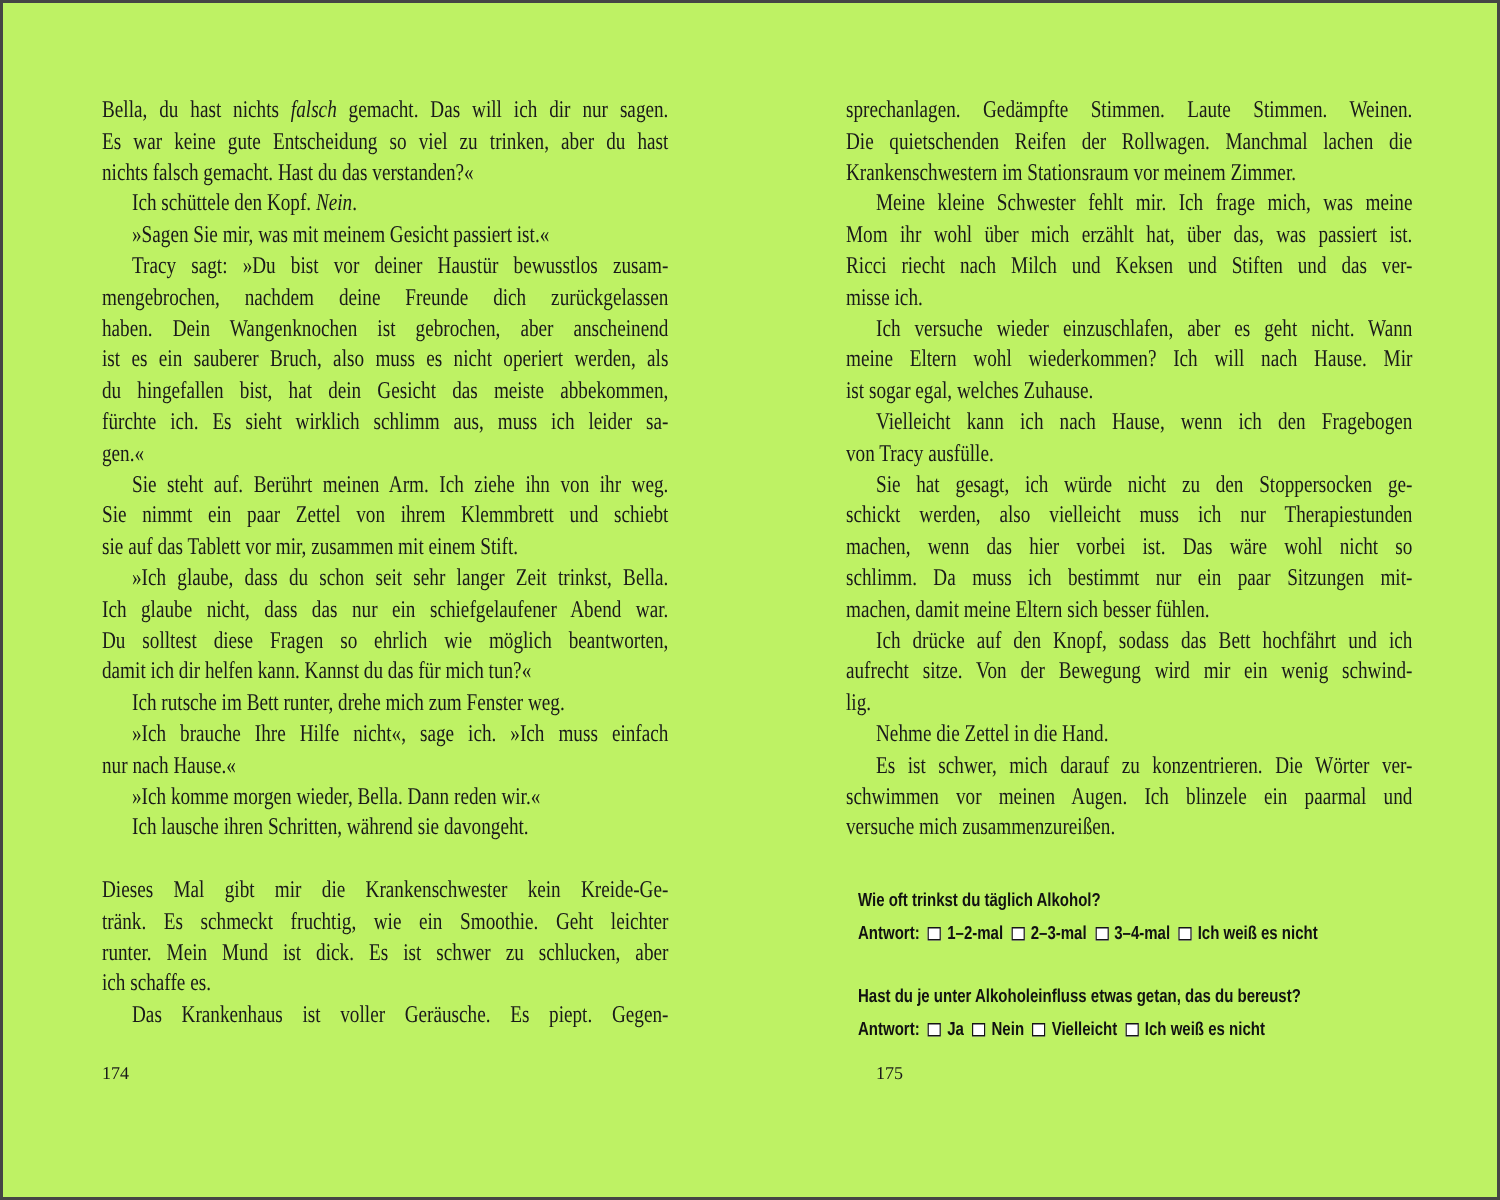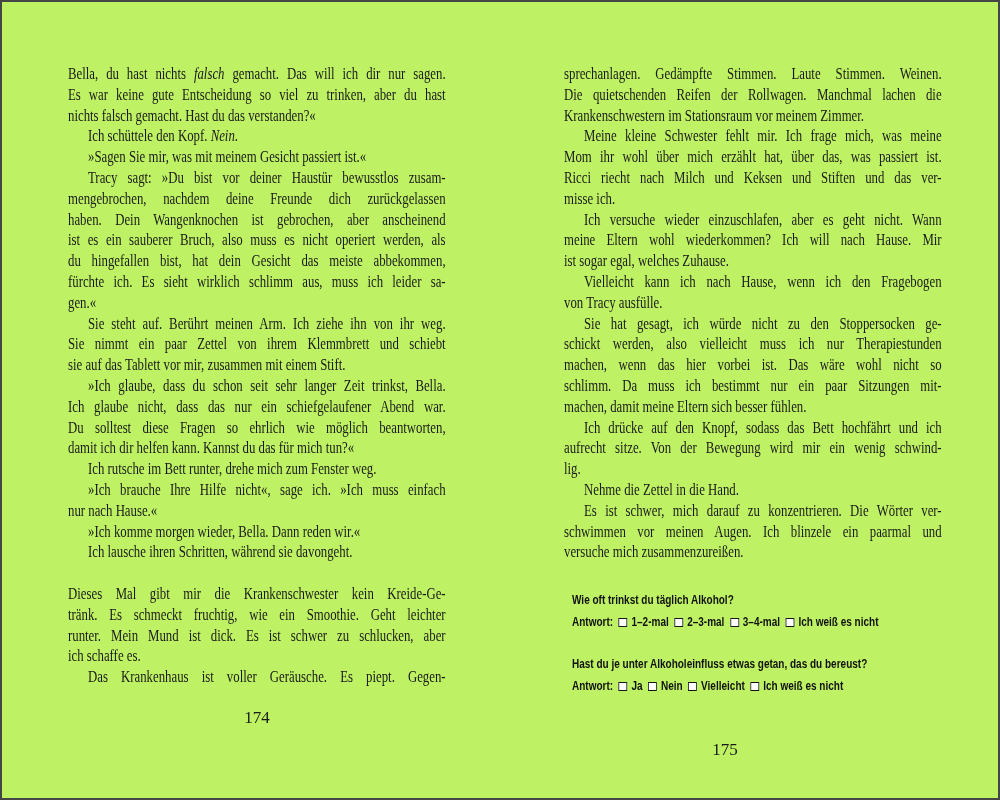--- a/index.html
+++ b/index.html
@@ -53,26 +53,25 @@
     border: 1.4px solid #151515;
     margin: 0 5px 0 7px;
     vertical-align: -0.5px;
     background: #ffffff;
   }
 
   .pagenum {
     position: absolute;
     top: 706px;
     width: 378px;
-    text-align: center;
-    font-size: 17px;
+    font-size: 12px;
     color: #1a1a1a;
   }
   .pagenum--left  { left: 66px;  }
-  .pagenum--right { left: 534px; margin-top: 32px; }
+  .pagenum--right { left: 582px; }
 </style>
 </head>
 <body>
 
 <div class="screen">
 
   <div class="textblock textblock--left">
       <div class="line just">Bella, du hast nichts <em>falsch</em> gemacht. Das will ich dir nur sagen.</div>
       <div class="line just">Es war keine gute Entscheidung so viel zu trinken, aber du hast</div>
       <div class="line">nichts falsch gemacht. Hast du das verstanden?«</div>

